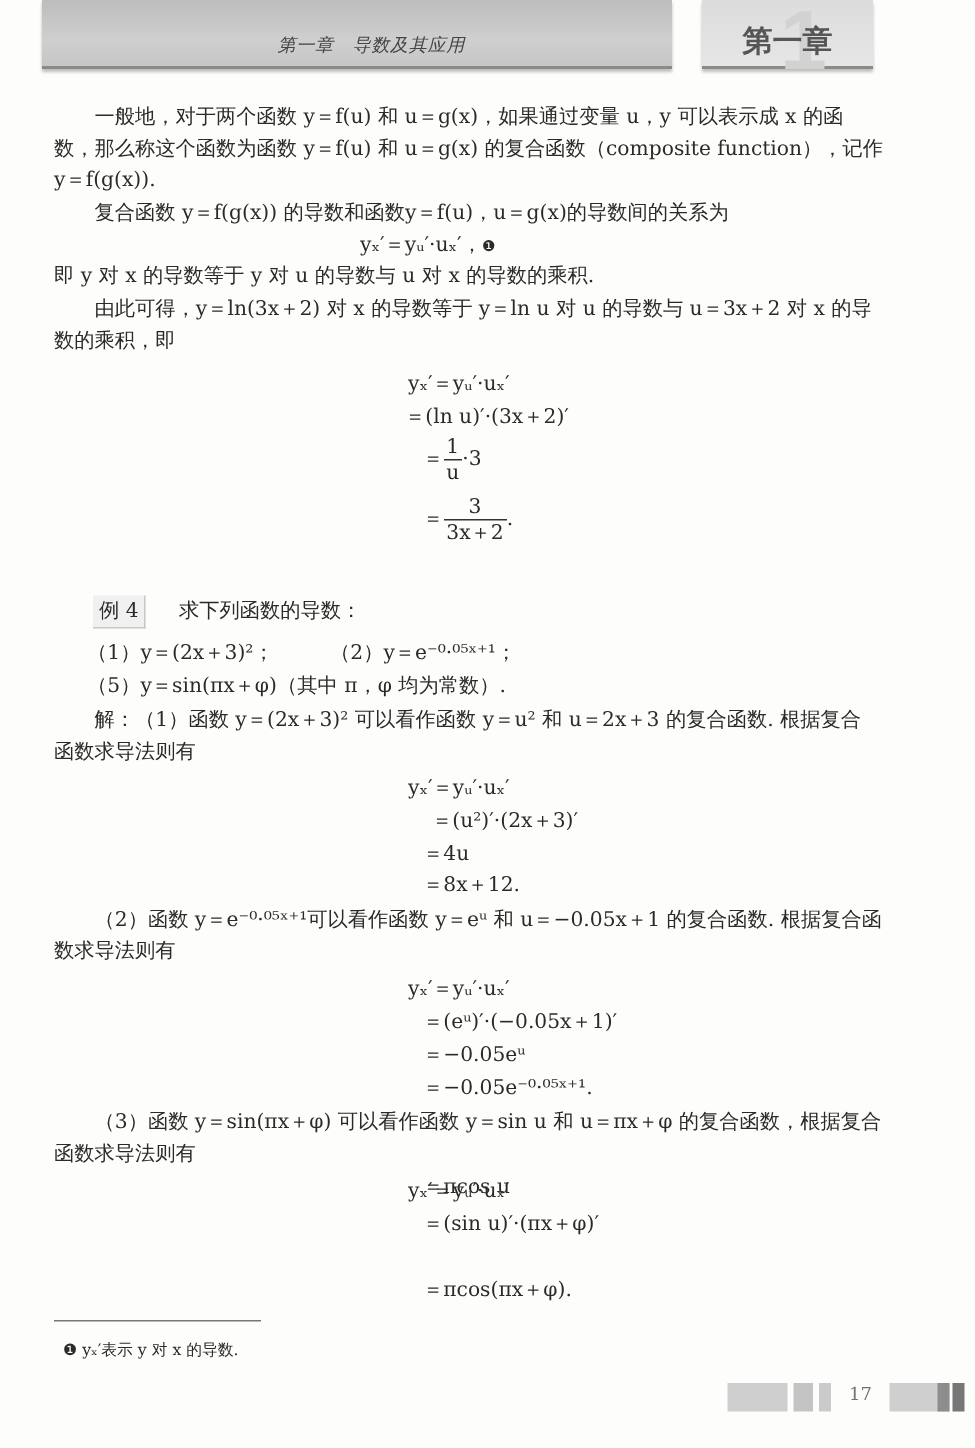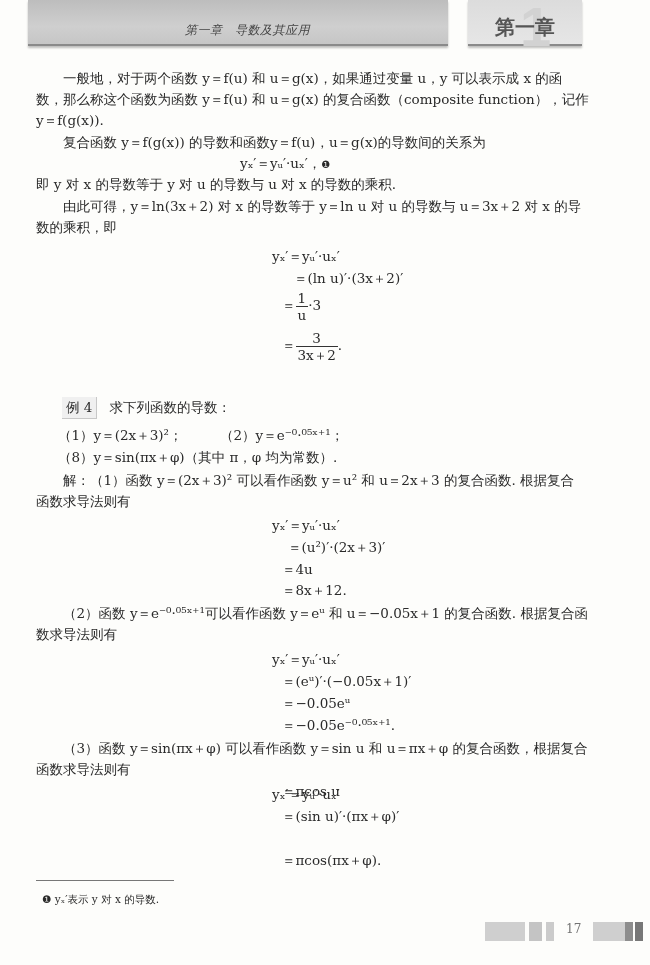--- a/index.html
+++ b/index.html
@@ -18,21 +18,21 @@
   .chapter-num { position:absolute; left:520px; top:-6px; font-size:56px; font-weight:bold;
             color:#d2d2d2; font-family:"Liberation Sans",sans-serif; z-index:0; }
   .chapter-badge span { position:relative; z-index:1; }
   .p { position:absolute; left:36px; width:580px; font-size:13.5px; line-height:21px; }
   .indent { text-indent:27px; }
   .math { position:absolute; font-size:13.5px; line-height:22px; white-space:nowrap; }
   .frac { display:inline-block; vertical-align:middle; text-align:center; line-height:16px; }
   .frac .num { display:block; border-bottom:1px solid #333; padding:0 2px; }
   .frac .den { display:block; padding:0 2px; }
   .ex-label { display:inline-block; border:1px solid #c8c8c8; border-left:none; border-top:none;
-              padding:0 4px; background:#f0f0f0; margin-right:12px; }
+              padding:0 4px; background:#f0f0f0; margin-right:22px; }
   .fn-rule { position:absolute; left:36px; top:880px; width:138px; border-top:1px solid #777; }
   .footnote { position:absolute; left:42px; top:893px; font-size:10.5px;text-align:center; }
   .page-bars { position:absolute; top:922px; height:19px; }
   .page-num { position:absolute; left:566px; top:922px; font-size:12px; color:#737373; }
 </style>
 </head>
 <body>
 
 <div class="header">
   <div class="header-title" style="left:157px">第一章　导数及其应用</div>
@@ -48,34 +48,34 @@
 <div class="p indent" style="top:132px">复合函数 y＝f(g(x)) 的导数和函数y＝f(u)，u＝g(x)的导数间的关系为</div>
 <div class="math" style="left:240px;top:152px">
   <span>yₓ′＝yᵤ′·uₓ′，</span><span style="font-size:10px">❶</span>
 </div>
 <div class="p" style="top:174px">即 y 对 x 的导数等于 y 对 u 的导数与 u 对 x 的导数的乘积.</div>
 
 <div class="p indent" style="top:196px">由此可得，y＝ln(3x＋2) 对 x 的导数等于 y＝ln u 对 u 的导数与 u＝3x＋2 对 x 的导</div>
 <div class="p" style="top:217px">数的乘积，即</div>
 
 <div class="math" style="left:272px;top:245px">yₓ′＝yᵤ′·uₓ′</div>
-<div class="math" style="left:294px;top:267px">＝(ln u)′·(3x＋2)′</div>
+<div class="math" style="left:270px;top:267px">＝(ln u)′·(3x＋2)′</div>
 <div class="math" style="left:282px;top:290px">
   <span>＝</span><span class="frac"><span class="num">1</span><span class="den">u</span></span><span>·3</span>
 </div>
 <div class="math" style="left:282px;top:330px">
   <span>＝</span><span class="frac"><span class="num">3</span><span class="den">3x＋2</span></span><span>.</span>
 </div>
 
 <div class="p" style="top:397px;left:62px">
   <span class="ex-label">例 4</span><span>求下列函数的导数：</span>
 </div>
 <div class="p" style="top:425px;left:58px;width:200px">（1）y＝(2x＋3)²；</div>
 <div class="p" style="top:425px;left:220px;width:200px">（2）y＝e⁻⁰·⁰⁵ˣ⁺¹；</div>
-<div class="p" style="top:447px;left:58px">（8）y＝sin(πx＋φ)（其中 π，φ 均为常数）.</div>
+<div class="p" style="top:447px;left:58px">（5）y＝sin(πx＋φ)（其中 π，φ 均为常数）.</div>
 
 <div class="p indent" style="top:470px">解：（1）函数 y＝(2x＋3)² 可以看作函数 y＝u² 和 u＝2x＋3 的复合函数. 根据复合</div>
 <div class="p" style="top:491px">函数求导法则有</div>
 <div class="math" style="left:272px;top:514px">yₓ′＝yᵤ′·uₓ′</div>
 <div class="math" style="left:288px;top:536px">＝(u²)′·(2x＋3)′</div>
 <div class="math" style="left:282px;top:558px">＝4u</div>
 <div class="math" style="left:282px;top:579px">＝8x＋12.</div>
 
 <div class="p indent" style="top:603px">（2）函数 y＝e⁻⁰·⁰⁵ˣ⁺¹可以看作函数 y＝eᵘ 和 u＝−0.05x＋1 的复合函数. 根据复合函</div>
 <div class="p" style="top:624px">数求导法则有</div>

